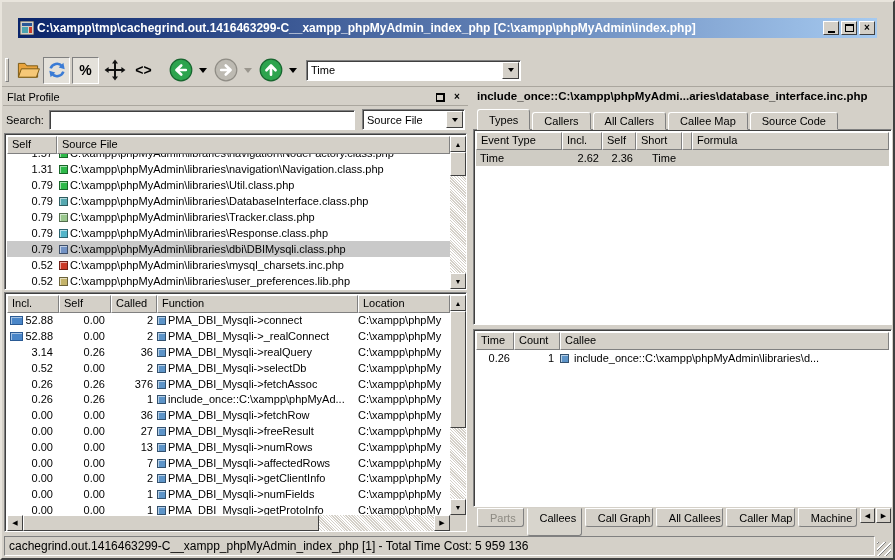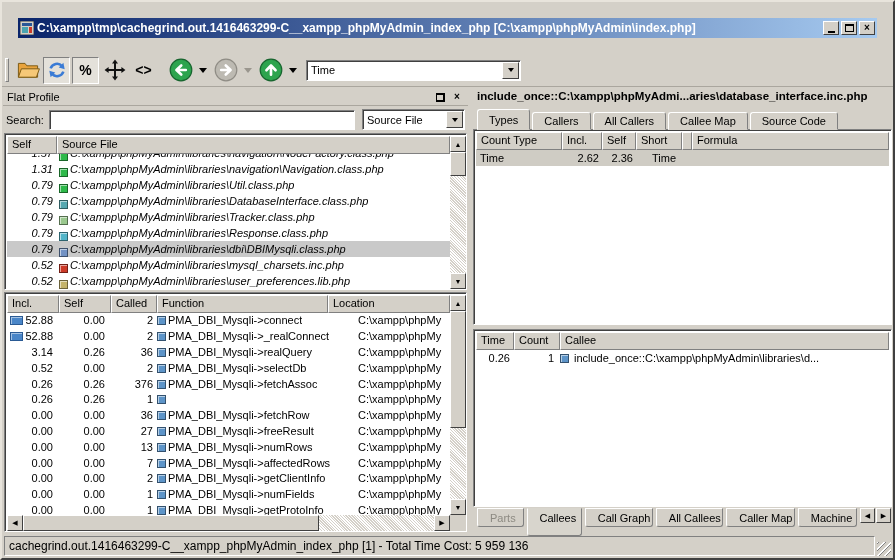--- a/index.html
+++ b/index.html
@@ -111,21 +111,21 @@
     width:16px; height:16px; flex:0 0 auto; background:#d4d0c8;
     border:1px solid; border-color:#fff #404040 #404040 #fff;
     font-size:7px; display:flex; align-items:center; justify-content:center; color:#000;
   }
   .track { position:relative; background:repeating-linear-gradient(45deg,#fff 0 1px,#d4d0c8 1px 2px); }
   .vscroll .track { flex:1; }
   .hscroll .track { flex:1; }
   .thumb { width:100%; background:#d4d0c8; border:1px solid; border-color:#fff #404040 #404040 #fff; }
   .thumb-h { height:100%; background:#d4d0c8; border:1px solid; border-color:#fff #404040 #404040 #fff; }
   
-  .frow { display:flex; height:16px; line-height:15px; align-items:flex-end; white-space:nowrap;font-style:italic; }
+  .frow { display:flex; height:16px; line-height:15px; align-items:center; white-space:nowrap; }
   .frow.cliptop { margin-top:-9px; }
   .frow.selected { background:#c9c9c9; }
   .c-self { width:48px; flex:0 0 auto; text-align:right; padding-right:6px; }
   .sq {
     width:9px; height:9px; flex:0 0 auto; margin-right:2px;
     border:1px solid rgba(0,0,0,0.45); box-shadow:inset 1px 1px 0 rgba(255,255,255,0.55);
   }
   .c-file { flex:1; overflow:hidden; }
   
   .xrow { display:flex; height:15.8px; line-height:15px; align-items:center; white-space:nowrap; }
@@ -358,21 +358,21 @@
         </div>
       </div>
 
       <div class="panel" style="flex:1 1 auto; margin:0 1px;">
         <div class="panel-inner">
           <div class="list-main">
             <div class="lheader">
               <span class="hcell" style="width:52px">Incl.</span>
               <span class="hcell" style="width:52px">Self</span>
               <span class="hcell" style="width:46px">Called</span>
-              <span class="hcell" style="width:171px">Function</span>
+              <span class="hcell" style="width:201px">Function</span>
               <span class="hcell flex1">Location</span>
             </div>
             <div class="lbody">
               <div class="xrow bar">
                   <span class="c-incl">
                     <span class="bar-ico"></span>
                     <span>52.88</span>
                   </span>
                   <span class="c-self">0.00</span>
                   <span class="c-called">2</span>
@@ -432,20 +432,21 @@
                   <span class="c-loc">C:\xampp\phpMy</span>
                 </div>
                 <div class="xrow">
                   <span class="c-incl">
                     <span>0.26</span>
                   </span>
                   <span class="c-self">0.26</span>
                   <span class="c-called">1</span>
                   <span class="c-func">
                     <span class="sq" style="background:#5d94c8"></span>
+                    <span style="overflow:hidden">include_once::C:\xampp\phpMyAd...</span>
                   </span>
                   <span class="c-loc">C:\xampp\phpMy</span>
                 </div>
                 <div class="xrow">
                   <span class="c-incl">
                     <span>0.00</span>
                   </span>
                   <span class="c-self">0.00</span>
                   <span class="c-called">36</span>
                   <span class="c-func">
@@ -556,21 +557,21 @@
         <span class="tab active">Types</span>
           <span class="tab">Callers</span>
           <span class="tab">All Callers</span>
           <span class="tab">Callee Map</span>
           <span class="tab">Source Code</span>
       </div>
 
       <div class="panel types-panel">
         <div class="panel-inner" style="flex-direction:column; padding:2px;">
           <div class="lheader" style="flex:0 0 auto;">
-            <span class="hcell" style="width:86px">Count Type</span>
+            <span class="hcell" style="width:86px">Event Type</span>
             <span class="hcell" style="width:40px">Incl.</span>
             <span class="hcell" style="width:34px">Self</span>
             <span class="hcell" style="width:46px">Short</span>
             <span class="gapcell"></span>
             <span class="hcell flex1">Formula</span>
           </div>
           <div style="flex:1; background:#fff; overflow:hidden;">
             <div class="trow selected">
                 <span class="t-event">Time</span>
                 <span class="t-incl">2.62</span>

